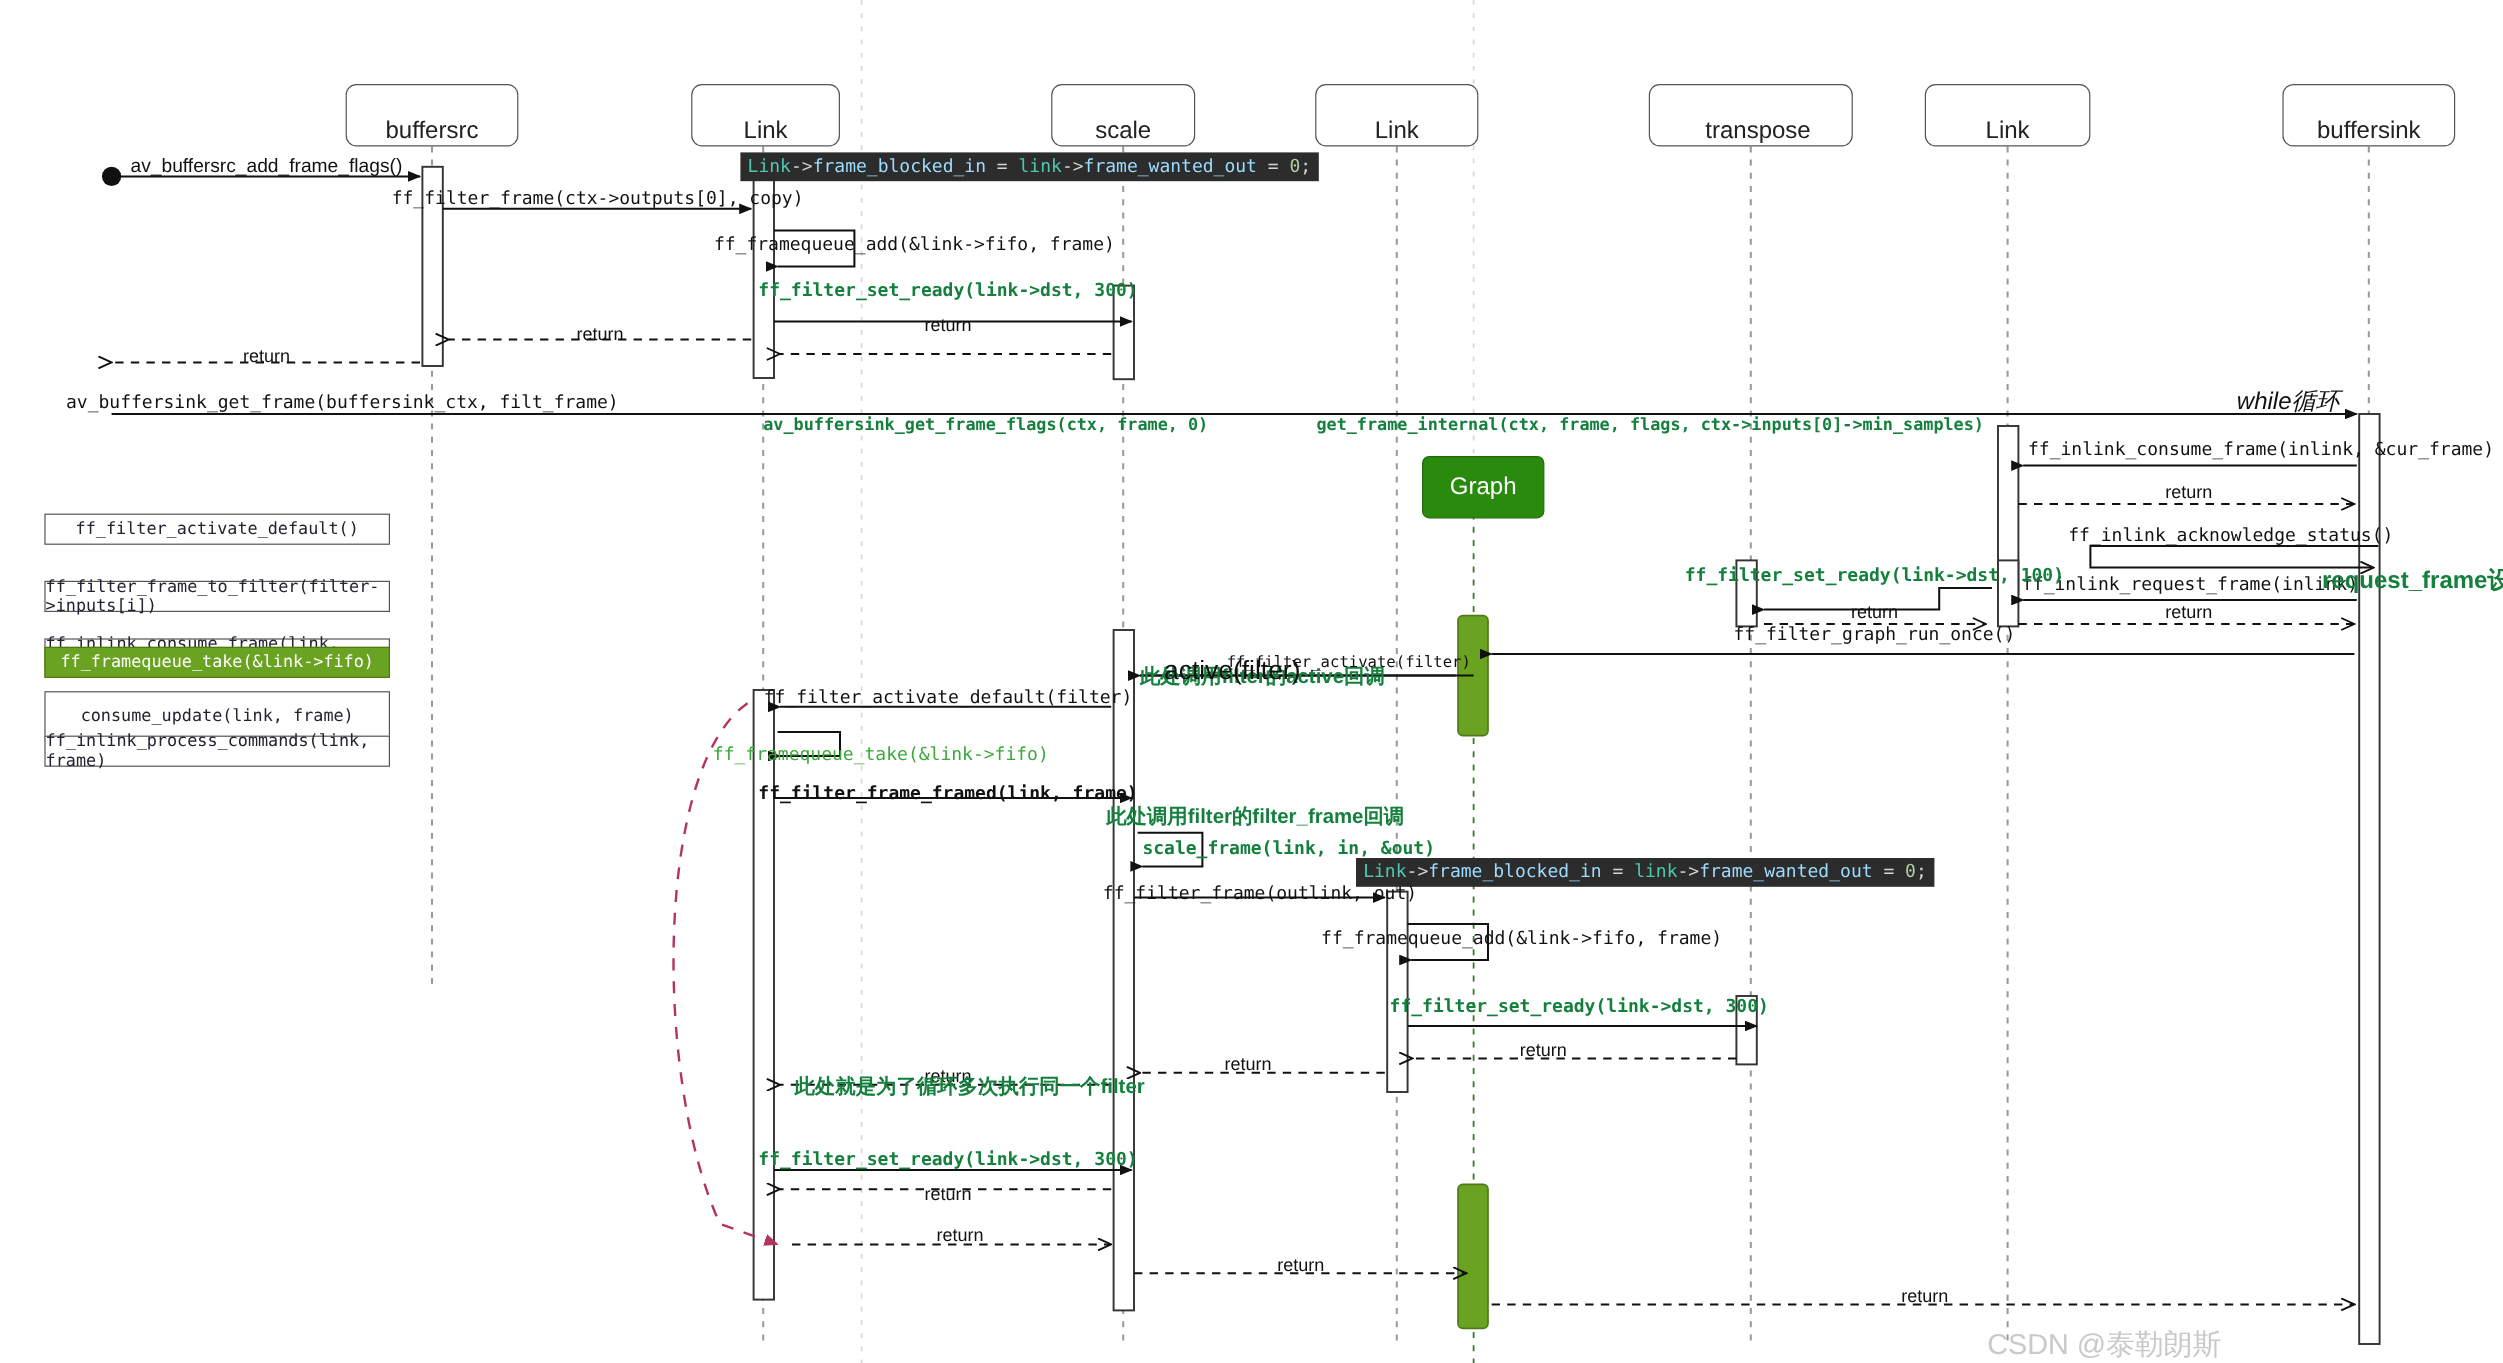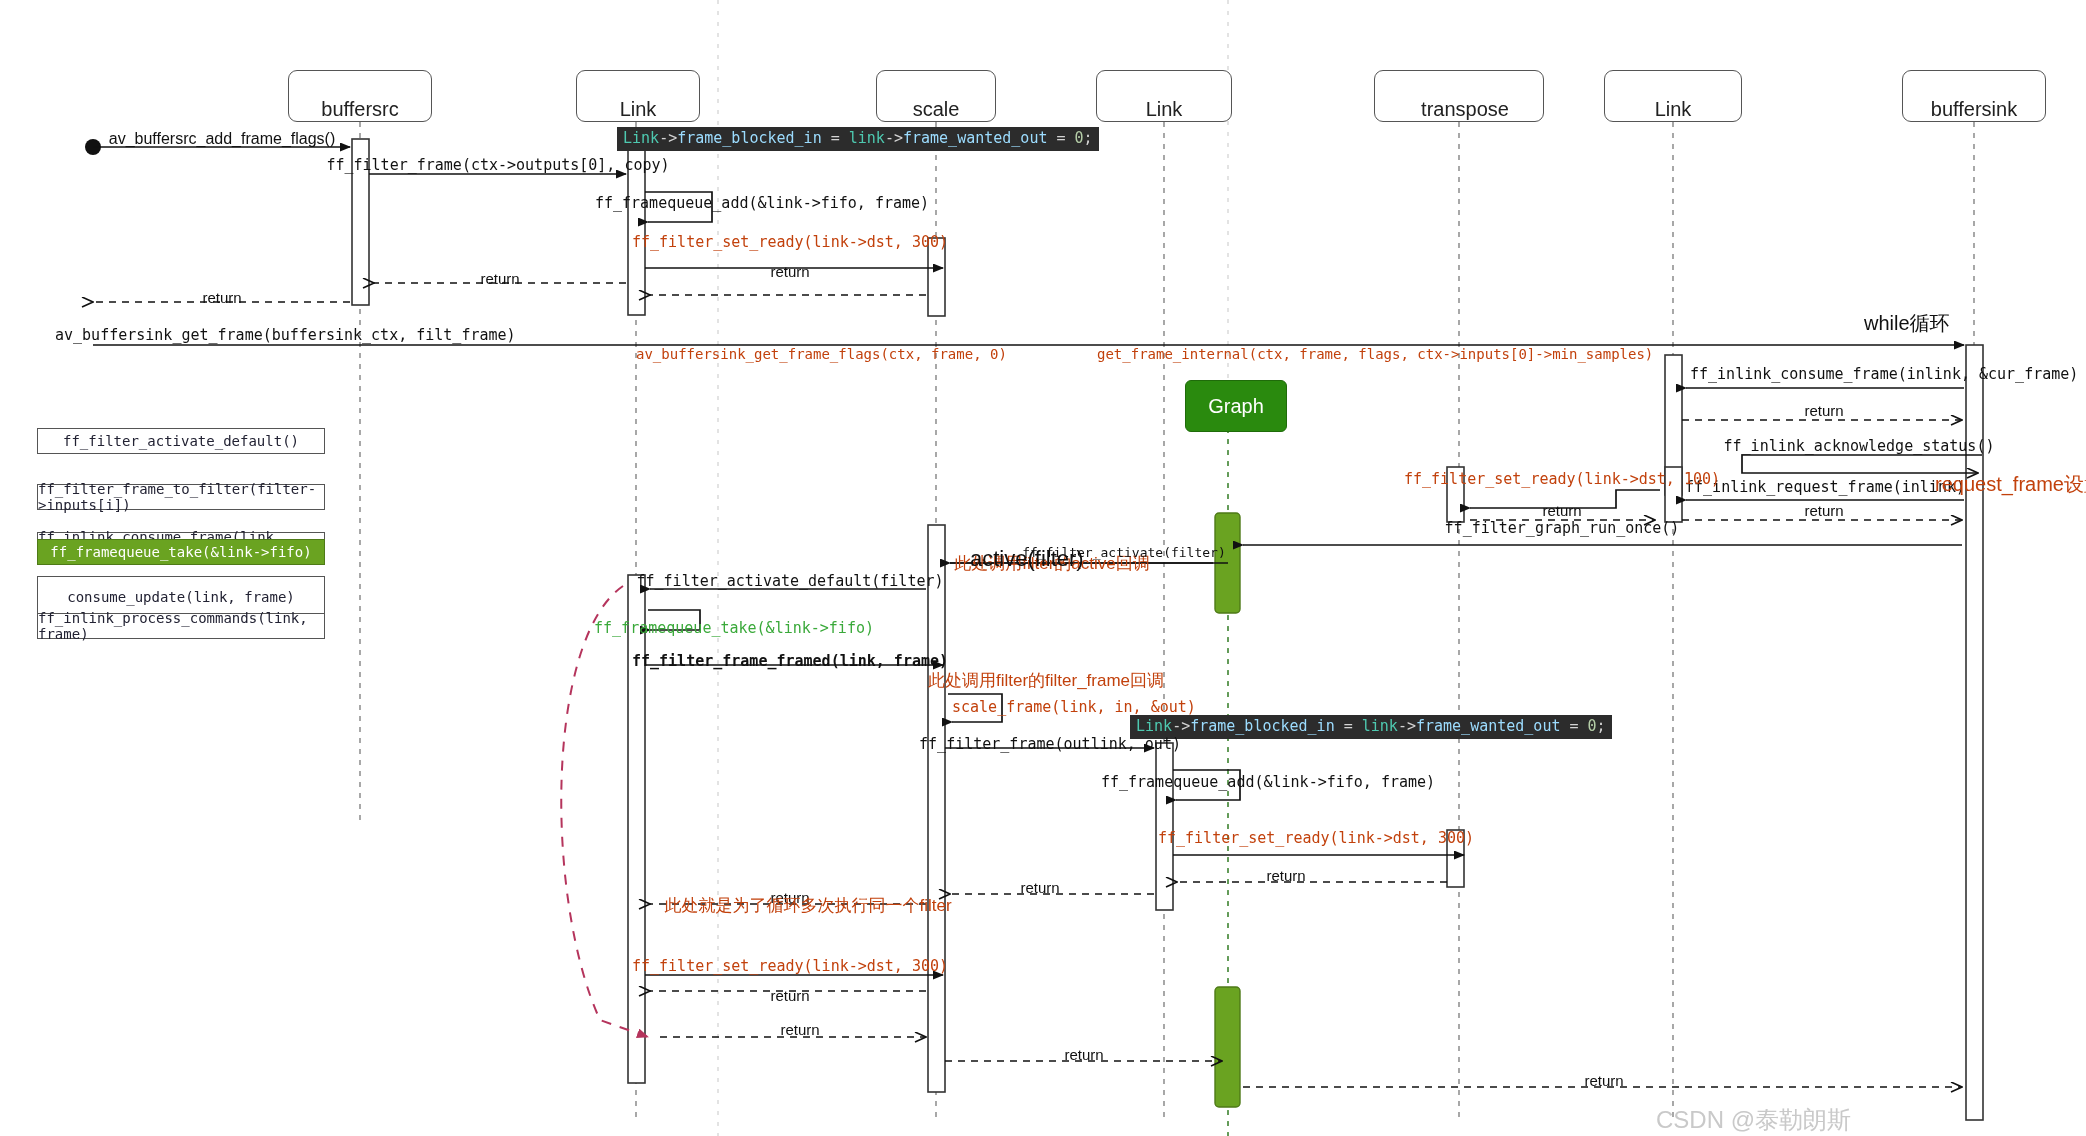--- a/index.html
+++ b/index.html
@@ -24,21 +24,21 @@
   .notebar .p{color:#9cdcfe;}
   .notebar .n{color:#b5cea8;}
 
   .graphbox{position:absolute;box-sizing:border-box;background:#2a8a0e;
             border:1px solid #1f6b0a;border-radius:6px;display:flex;
             align-items:center;justify-content:center;color:#fff;font-size:20px;}
 
   .lbl{position:absolute;white-space:pre;line-height:1;}
   .mono{font-family:"DejaVu Sans Mono",monospace;}
   .sans{font-family:"Liberation Sans",sans-serif;}
-  .red{color:#c2410c;}
+  .red{color:#15803d;font-weight:bold;}
   .grn{color:#3aa93a;}
   .blk{color:#111;}
   .f13{font-size:13px;} .f14{font-size:14px;} .f15{font-size:15px;}
   .f16{font-size:16px;} .f17{font-size:17px;} .f20{font-size:20px;}
   .f22{font-size:22px;}
   .ctr{transform:translateX(-50%);}
   .wm{position:absolute;color:#c9c9c9;font-size:24px;white-space:pre;}
 </style>
 </head>
 <body>
@@ -249,17 +249,17 @@
   <div class="lbl sans f15 blk ctr" style="left:1040px;top:880px;">return</div>
   <div class="lbl sans f15 blk ctr" style="left:790px;top:890px;">return</div>
 
   <div class="lbl sans f17 red ctr" style="left:790px;top:897px;padding-left:36px;">此处就是为了循环多次执行同一个filter</div>
   <div class="lbl mono f15 red ctr" style="left:790px;top:959px;">ff_filter_set_ready(link-&gt;dst, 300)</div>
   <div class="lbl sans f15 blk ctr" style="left:790px;top:988px;">return</div>
   <div class="lbl sans f15 blk ctr" style="left:800px;top:1022px;">return</div>
   <div class="lbl sans f15 blk ctr" style="left:1084px;top:1047px;">return</div>
   <div class="lbl sans f15 blk ctr" style="left:1604px;top:1073px;">return</div>
 
-  <div class="lbl sans f20 blk" style="left:1864px;top:313px;">while循环</div>
+  <div class="lbl sans f20 blk" style="left:1864px;top:325px;font-style:italic;">while循环</div>
 
   <div class="wm" style="left:1656px;top:1104px;">CSDN @泰勒朗斯</div>
 
 </div>
 
 </body></html>

